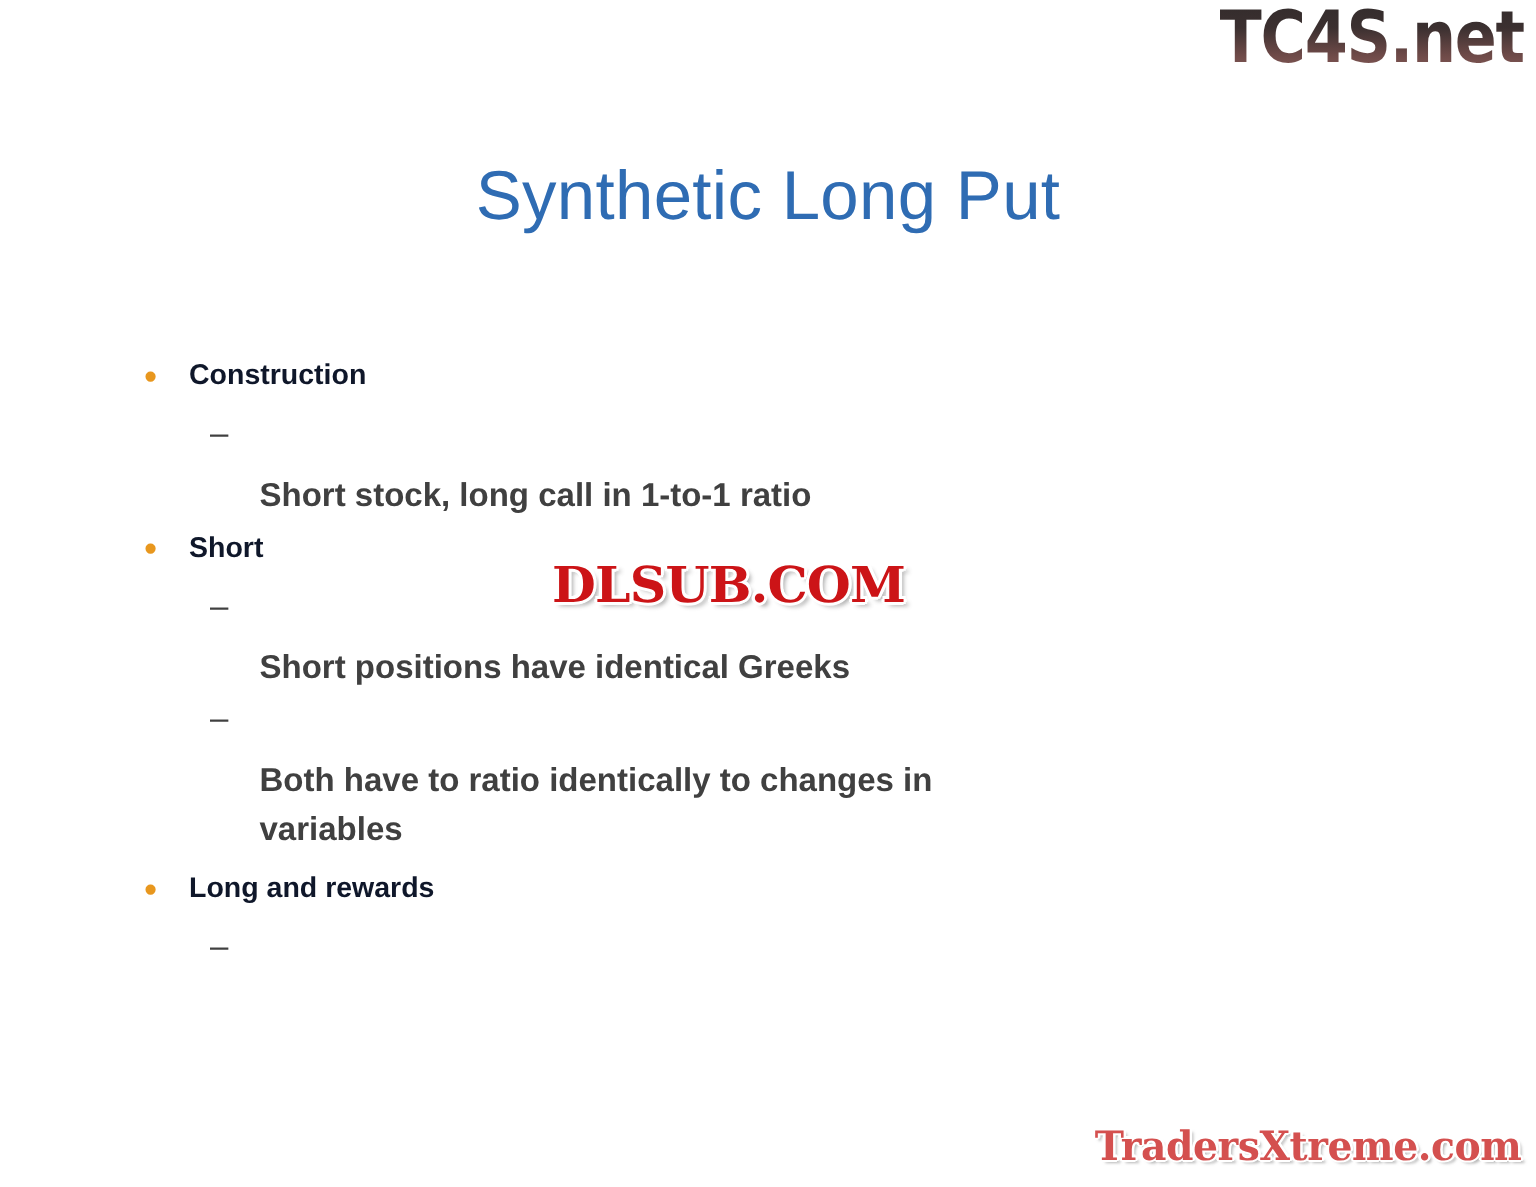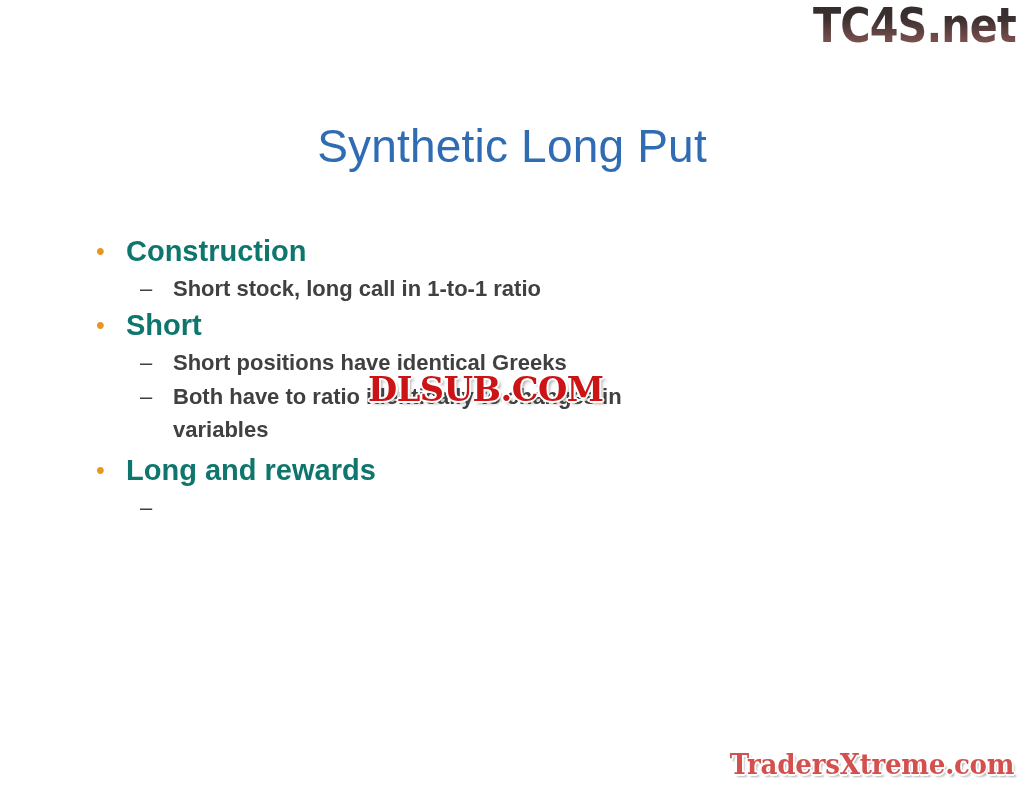--- a/index.html
+++ b/index.html
@@ -40,21 +40,21 @@
     transform: scaleX(0.86);
     transform-origin: right center;
     white-space: nowrap;
   }
 
   
   .slide-title {
     position: absolute;
     left: 0;
     right: 0;
-    top: 116px;
+    top: 100px;
     text-align: center;
     color: #2f6cb3;
     font-size: 46px;
     font-weight: 400;
     line-height: 60px;
     letter-spacing: 0.2px;
   }
 
   
   .body-content {
@@ -73,23 +73,23 @@
     color: #e8971e;
     font-size: 25px;
     line-height: 38px;
     width: 38px;
     flex: 0 0 38px;
     text-align: left;
     padding-left: 8px;
     box-sizing: border-box;
   }
   .l1-text {
-    color: #0f766e;
-    font-weight: bold;
-    font-size: 29px;
+    color: #0f172a;
+    font-weight: bold;
+    font-size: 19px;
     line-height: 38px;
   }
 
   .l2-item {
     display: flex;
     align-items: flex-start;
     margin-bottom: 1px;
   }
   .l2-marker {
     color: #404040;
@@ -100,20 +100,21 @@
     text-align: left;
     padding-left: 52px;
     box-sizing: border-box;
   }
   .l2-text {
     color: #404040;
     font-weight: bold;
     font-size: 22px;
     line-height: 33px;
     max-width: 470px;
+    margin-top: 41px;
   }
 
   .group { margin-bottom: 0px; }
   .group-spacer-sm { height: 4px; }
 
   
   .watermark {
     position: absolute;
     left: 368px;
     top: 371px;

